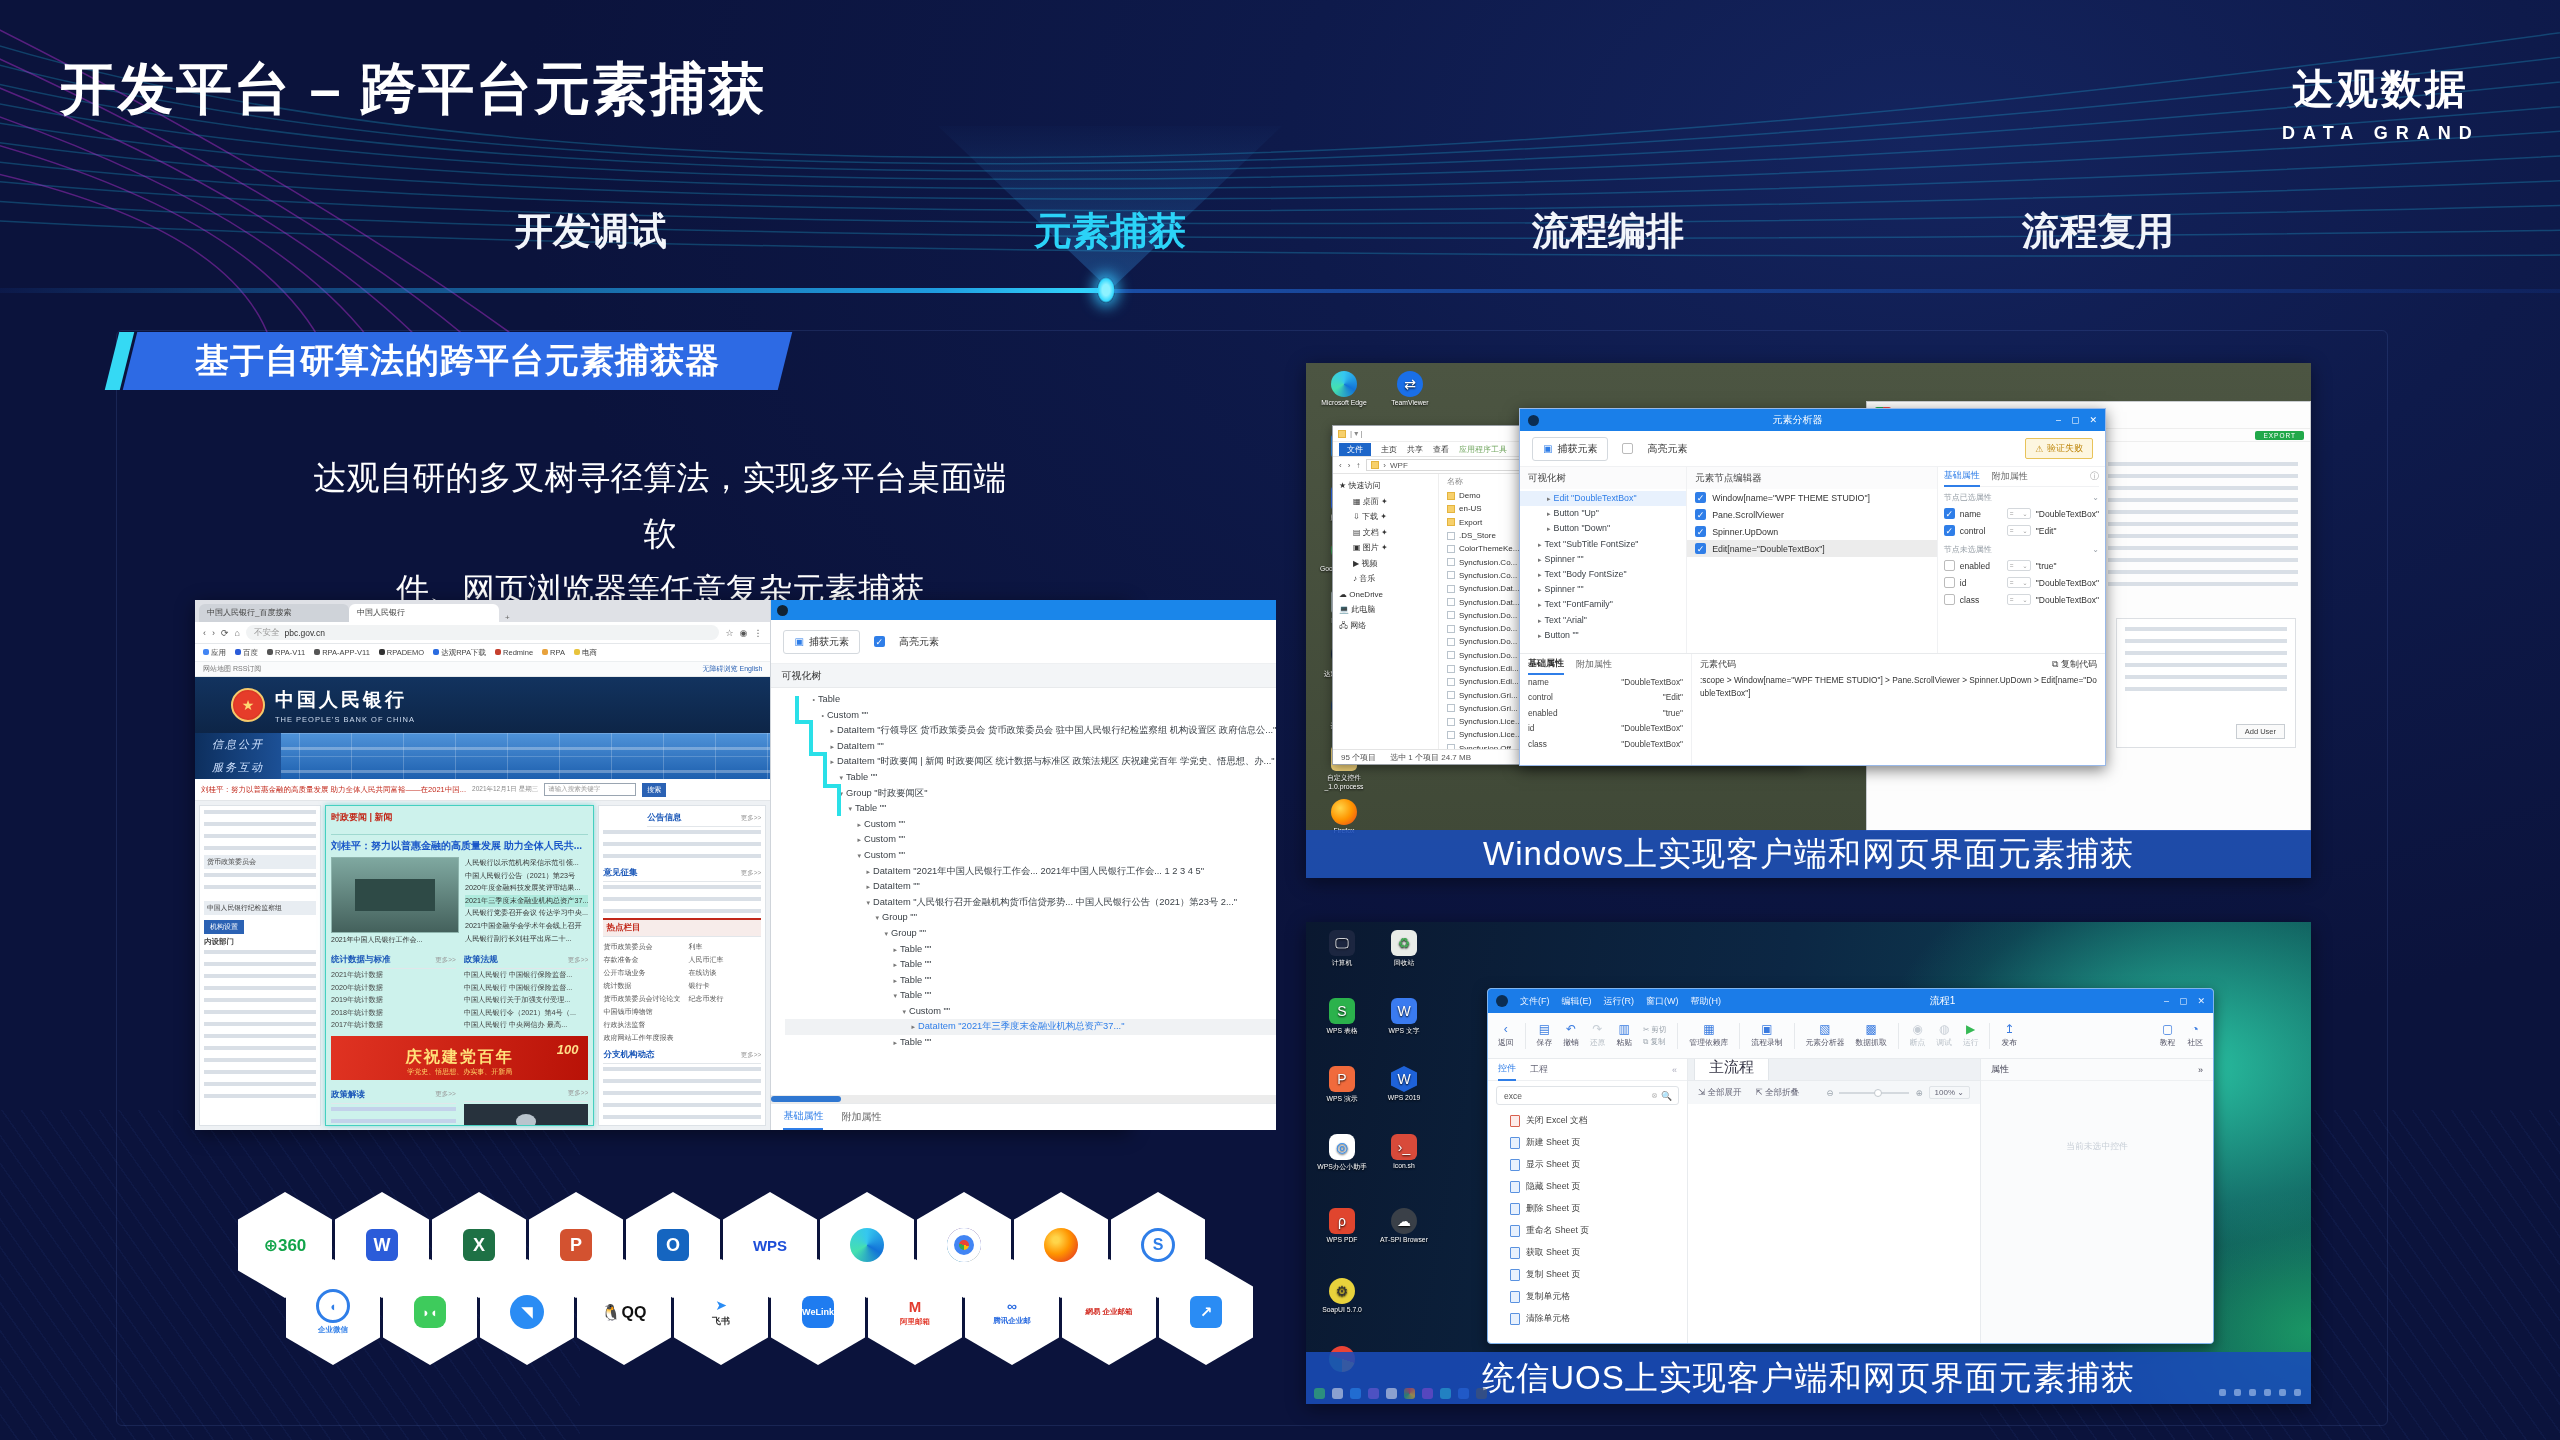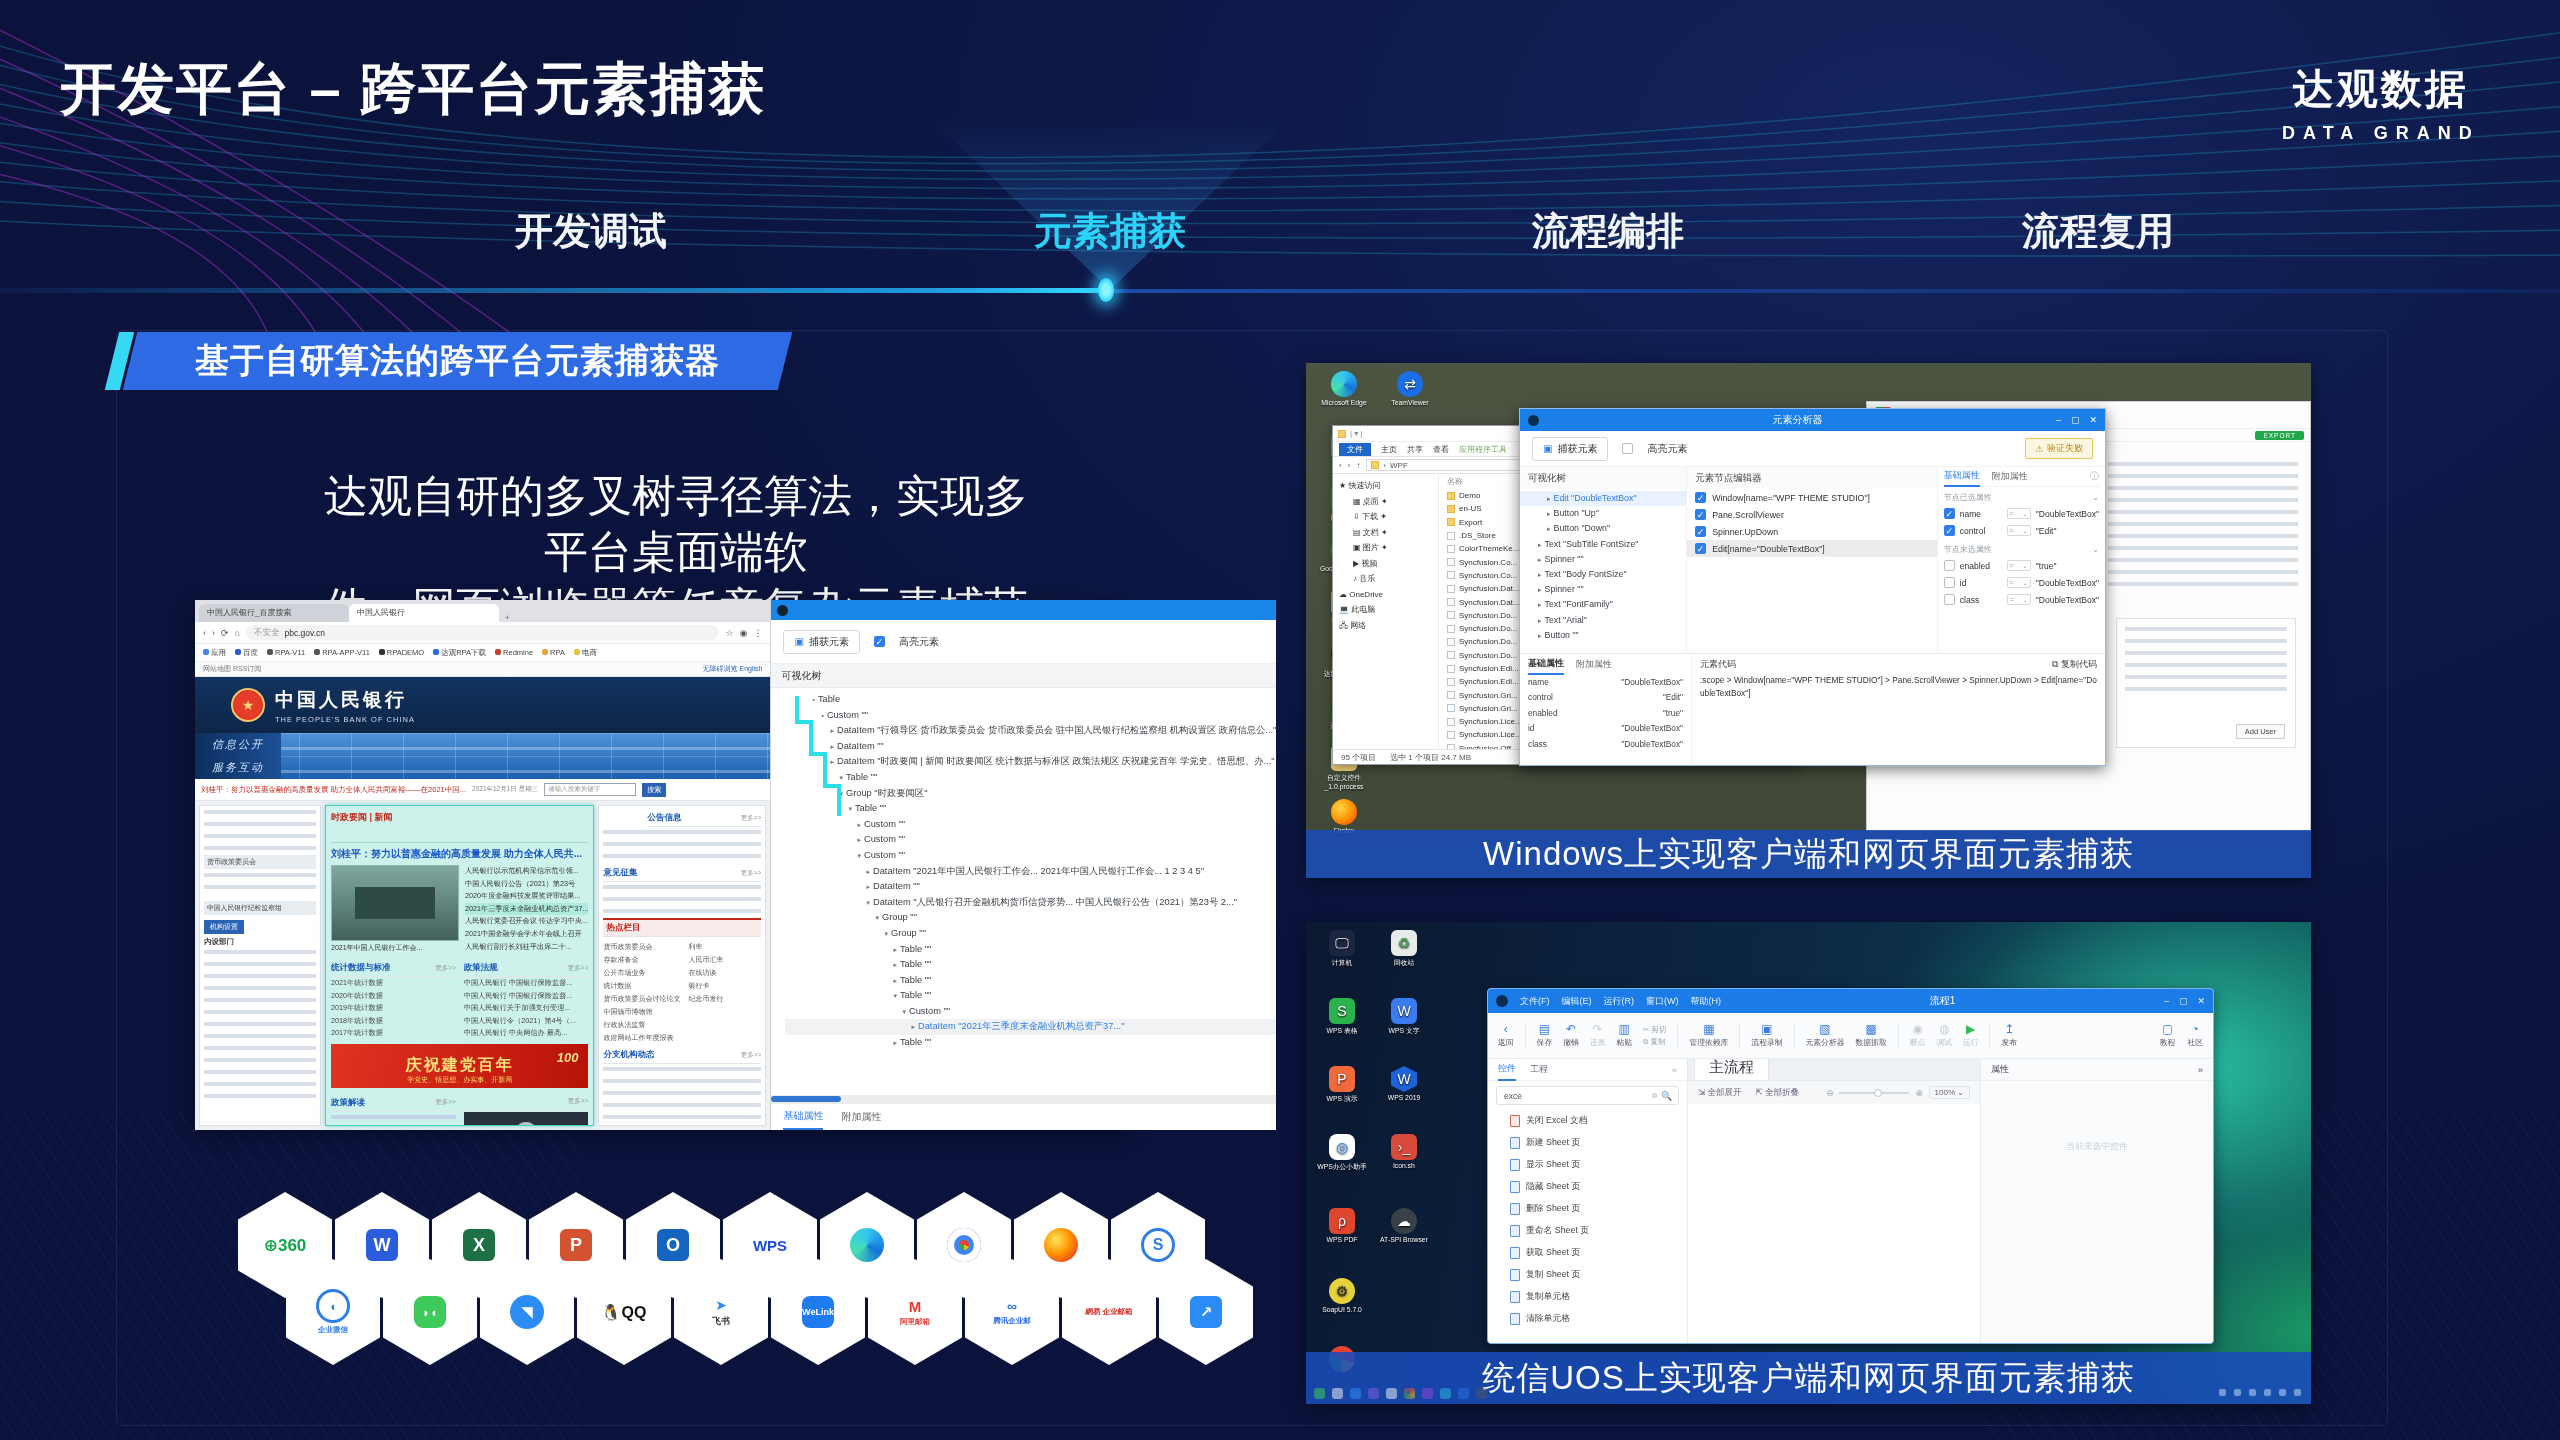--- a/index.html
+++ b/index.html
@@ -23,21 +23,21 @@
     background:linear-gradient(180deg,rgba(35,120,225,.02),rgba(60,165,250,.30));
     clip-path:polygon(0 0,100% 0,50% 100%);}
   .pline-l{left:0;top:288px;width:1100px;height:5px;background:linear-gradient(90deg,rgba(20,60,150,.15),#1f9ce0 85%,#35d9ff);}
   .pline-r{left:1110px;top:289px;width:1450px;height:4px;background:linear-gradient(90deg,#1a4da5,rgba(20,60,150,.25));}
   .pdot{left:1097px;top:277px;width:18px;height:26px;border-radius:50%;background:radial-gradient(#8df2ff 0 30%,#35d9ff 60%,rgba(53,217,255,.0) 75%);box-shadow:0 0 14px 4px rgba(53,200,255,.8);}
   
   .badge{left:130px;top:332px;width:655px;height:58px;}
   .badge .bg{position:absolute;inset:0;background:#2d6ae4;transform:skewX(-14deg);}
   .badge .ac{position:absolute;left:-18px;top:0;bottom:0;width:15px;background:#35d9f4;transform:skewX(-14deg);}
   .badge .tx{position:absolute;inset:0;display:flex;align-items:center;justify-content:center;color:#fff;font-size:34px;font-weight:bold;letter-spacing:1px;}
-  .desc{left:300px;top:468px;width:720px;text-align:center;color:#fff;font-size:44px;line-height:56px;margin-left:16px;}
+  .desc{left:300px;top:450px;width:720px;text-align:center;color:#fff;font-size:33px;line-height:56px;}
   .cap{position:absolute;left:0;right:0;bottom:0;height:48px;background:rgba(25,75,184,.88);color:#fff;display:flex;align-items:center;justify-content:center;font-size:33px;font-weight:500;letter-spacing:1px;}
   
   .lines{background:repeating-linear-gradient(180deg,#d9dfe6 0 4px,transparent 4px 12px);}
   .lines.blue{background:repeating-linear-gradient(180deg,#c3d2ea 0 4px,transparent 4px 12px);}
   
   .ls{left:195px;top:600px;width:935px;height:530px;background:#fff;box-shadow:0 4px 18px rgba(0,0,0,.45);display:flex;}
   .ls .bro{width:580px;display:flex;flex-direction:column;border-right:1px solid #cfd4da;}
   .ls .tabs{height:22px;background:#dfe1e6;display:flex;align-items:flex-end;padding-left:4px;font-size:8px;color:#444;}
   .ls .btab{width:150px;height:18px;border-radius:6px 6px 0 0;padding:3px 8px 0;white-space:nowrap;overflow:hidden;}
   .ls .btab.on{background:#fff;}
@@ -62,21 +62,21 @@
   .ls .sbtn{background:#2b62b4;color:#fff;font-size:7px;padding:2px 5px;}
   .ls .content{flex:1;background:#eef1f4;display:flex;gap:4px;padding:4px;overflow:hidden;}
   .ls .colL{width:122px;background:#fff;border:1px solid #dde2e7;padding:4px;font-size:7.5px;color:#444;}
   .ls .colC{flex:1;background:#cdf2ec;border:1px solid #45d0c0;box-shadow:0 0 6px rgba(60,200,190,.6);padding:5px;overflow:hidden;}
   .ls .colR{width:168px;background:#fff;border:1px solid #dde2e7;padding:4px;font-size:7.5px;color:#444;overflow:hidden;}
   .ls .rhdr{display:flex;justify-content:space-between;align-items:center;border-bottom:1px solid #e2e6ea;padding:2px 0;margin-top:3px;}
   .ls .rhdr b{color:#1a57b8;font-size:8.5px;}
   .ls .rhdr.red b{color:#c2281a;}
   .ls .more{color:#999;font-size:6.5px;}
   .ls .hotcols{display:flex;gap:8px;margin-top:3px;font-size:7px;color:#555;line-height:13px;}
-  .ls .newshdr{color:#c2281a;font-size:9px;font-weight:bold;border-bottom:1px solid #9fd9d0;padding-bottom:18px;}
+  .ls .newshdr{color:#c2281a;font-size:9px;font-weight:bold;border-bottom:1px solid #9fd9d0;padding-bottom:10px;}
   .ls .headline{color:#1a57c8;font-size:10px;font-weight:bold;margin:4px 0;white-space:nowrap;overflow:hidden;}
   .ls .newsflex{display:flex;gap:6px;}
   .ls .photo{width:128px;height:76px;background:linear-gradient(180deg,#7fa8a0,#44615c);border:1px solid #8fb5ae;position:relative;}
   .ls .photo:after{content:"";position:absolute;left:18%;top:28%;width:64%;height:44%;background:#2e4a46;}
   .ls .nlist{flex:1;font-size:7.2px;color:#333;line-height:12.6px;white-space:nowrap;overflow:hidden;}
   .ls .nlist .hl{background:#aeeadd;}
   .ls .sub2{display:flex;gap:8px;margin-top:4px;}
   .ls .sub2>div{flex:1;overflow:hidden;}
   .ls .slist{font-size:7.2px;color:#444;line-height:12.5px;white-space:nowrap;overflow:hidden;}
   .ls .banner{margin-top:4px;height:44px;background:linear-gradient(100deg,#e03322,#b81207);display:flex;align-items:center;justify-content:center;gap:10px;color:#ffe27a;position:relative;}

